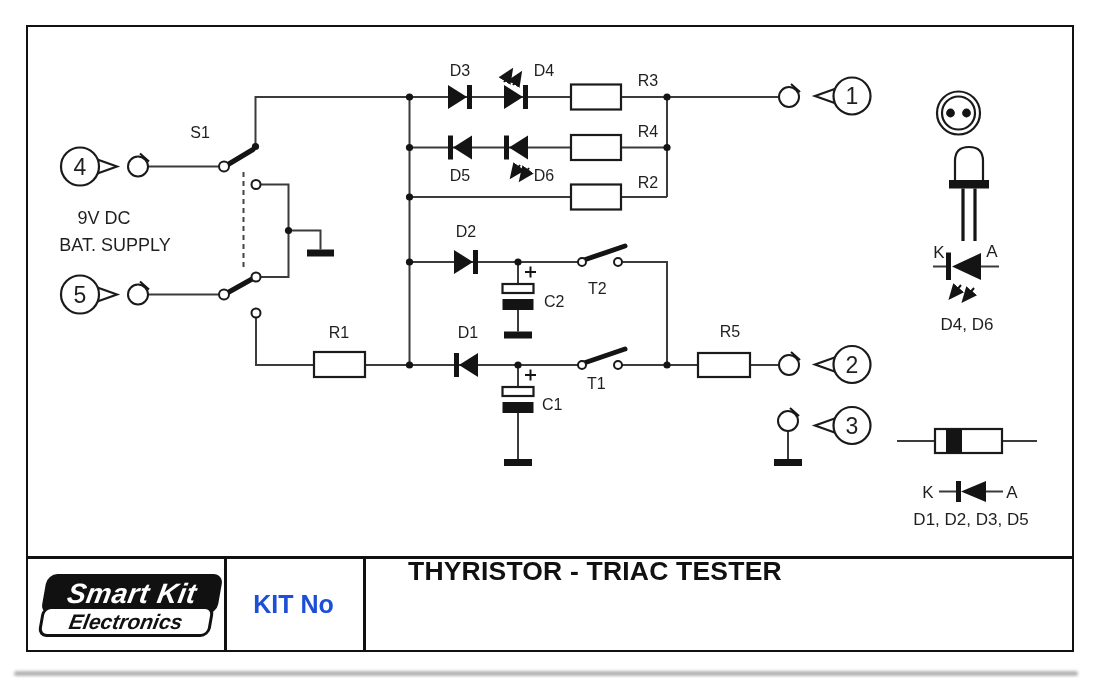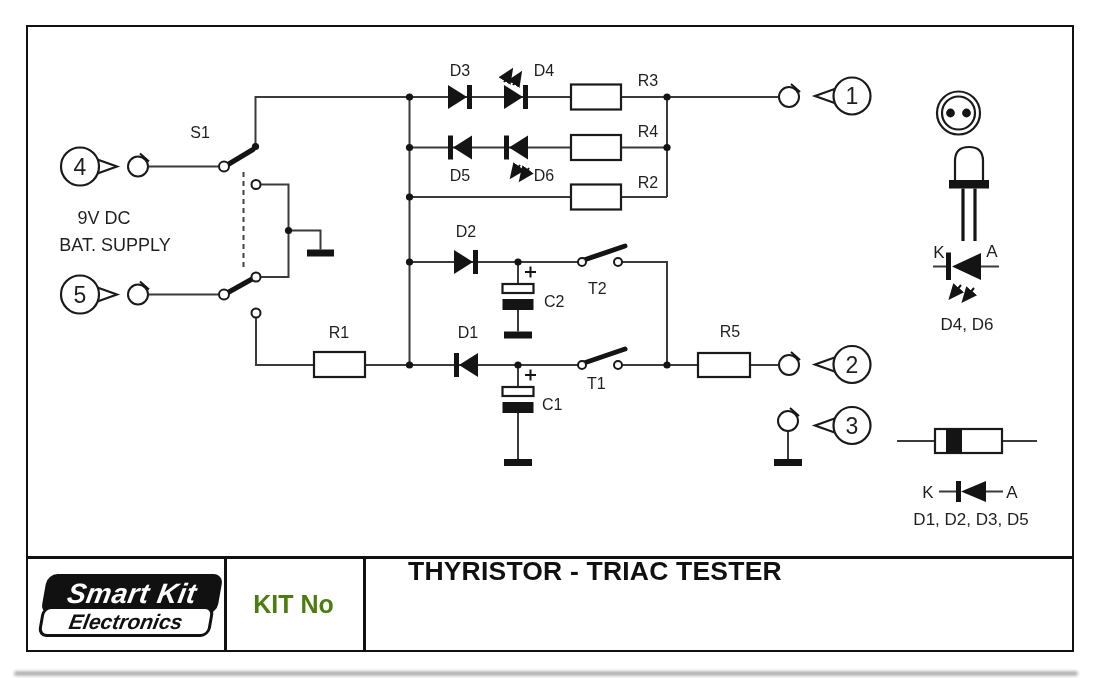--- a/index.html
+++ b/index.html
@@ -15,21 +15,21 @@
   #footer-div1{left:224px;}
   #footer-div2{left:363px;}
   #logo-black{left:44px;top:574px;width:176px;height:40px;background:#111;
     border-radius:10px;transform:skewX(-10deg);display:flex;align-items:center;justify-content:center;}
   #logo-black span{color:#fff;font-weight:bold;font-style:italic;font-size:28px;letter-spacing:.5px;white-space:nowrap;}
   #logo-white{left:40px;top:606px;width:172px;height:31px;background:#fff;
     border:3px solid #111;border-radius:9px;transform:skewX(-10deg);box-sizing:border-box;
     display:flex;align-items:center;justify-content:center;}
   #logo-white span{color:#111;font-weight:bold;font-style:italic;font-size:21px;white-space:nowrap;}
   #kit-cell{left:224px;top:556px;width:139px;height:96px;display:flex;flex-direction:column;
-    align-items:center;justify-content:center;color:#4d7c0f;}
+    align-items:center;justify-content:center;color:#1d4ed8;}
   #kit-label{font-size:25px;font-weight:bold;line-height:1.0;}
   #kit-number{font-size:43px;font-weight:bold;line-height:1.05;}
   #title-cell{left:363px;top:556px;width:711px;height:96px;display:flex;color:#111;}
   #main-title{margin-left:45px;font-size:26.5px;font-weight:bold;letter-spacing:.2px;}
   #bottom-scan-shadow{left:14px;top:671px;width:1064px;height:5px;background:#9a9a9a;
     border-radius:4px;filter:blur(1.6px);opacity:.75;}
   text{font-family:"Liberation Sans",sans-serif;fill:#1f1f1f;}
   .lbl{font-size:16px;}
   .lbl-lg{font-size:18px;}
   .num{font-size:23px;}

